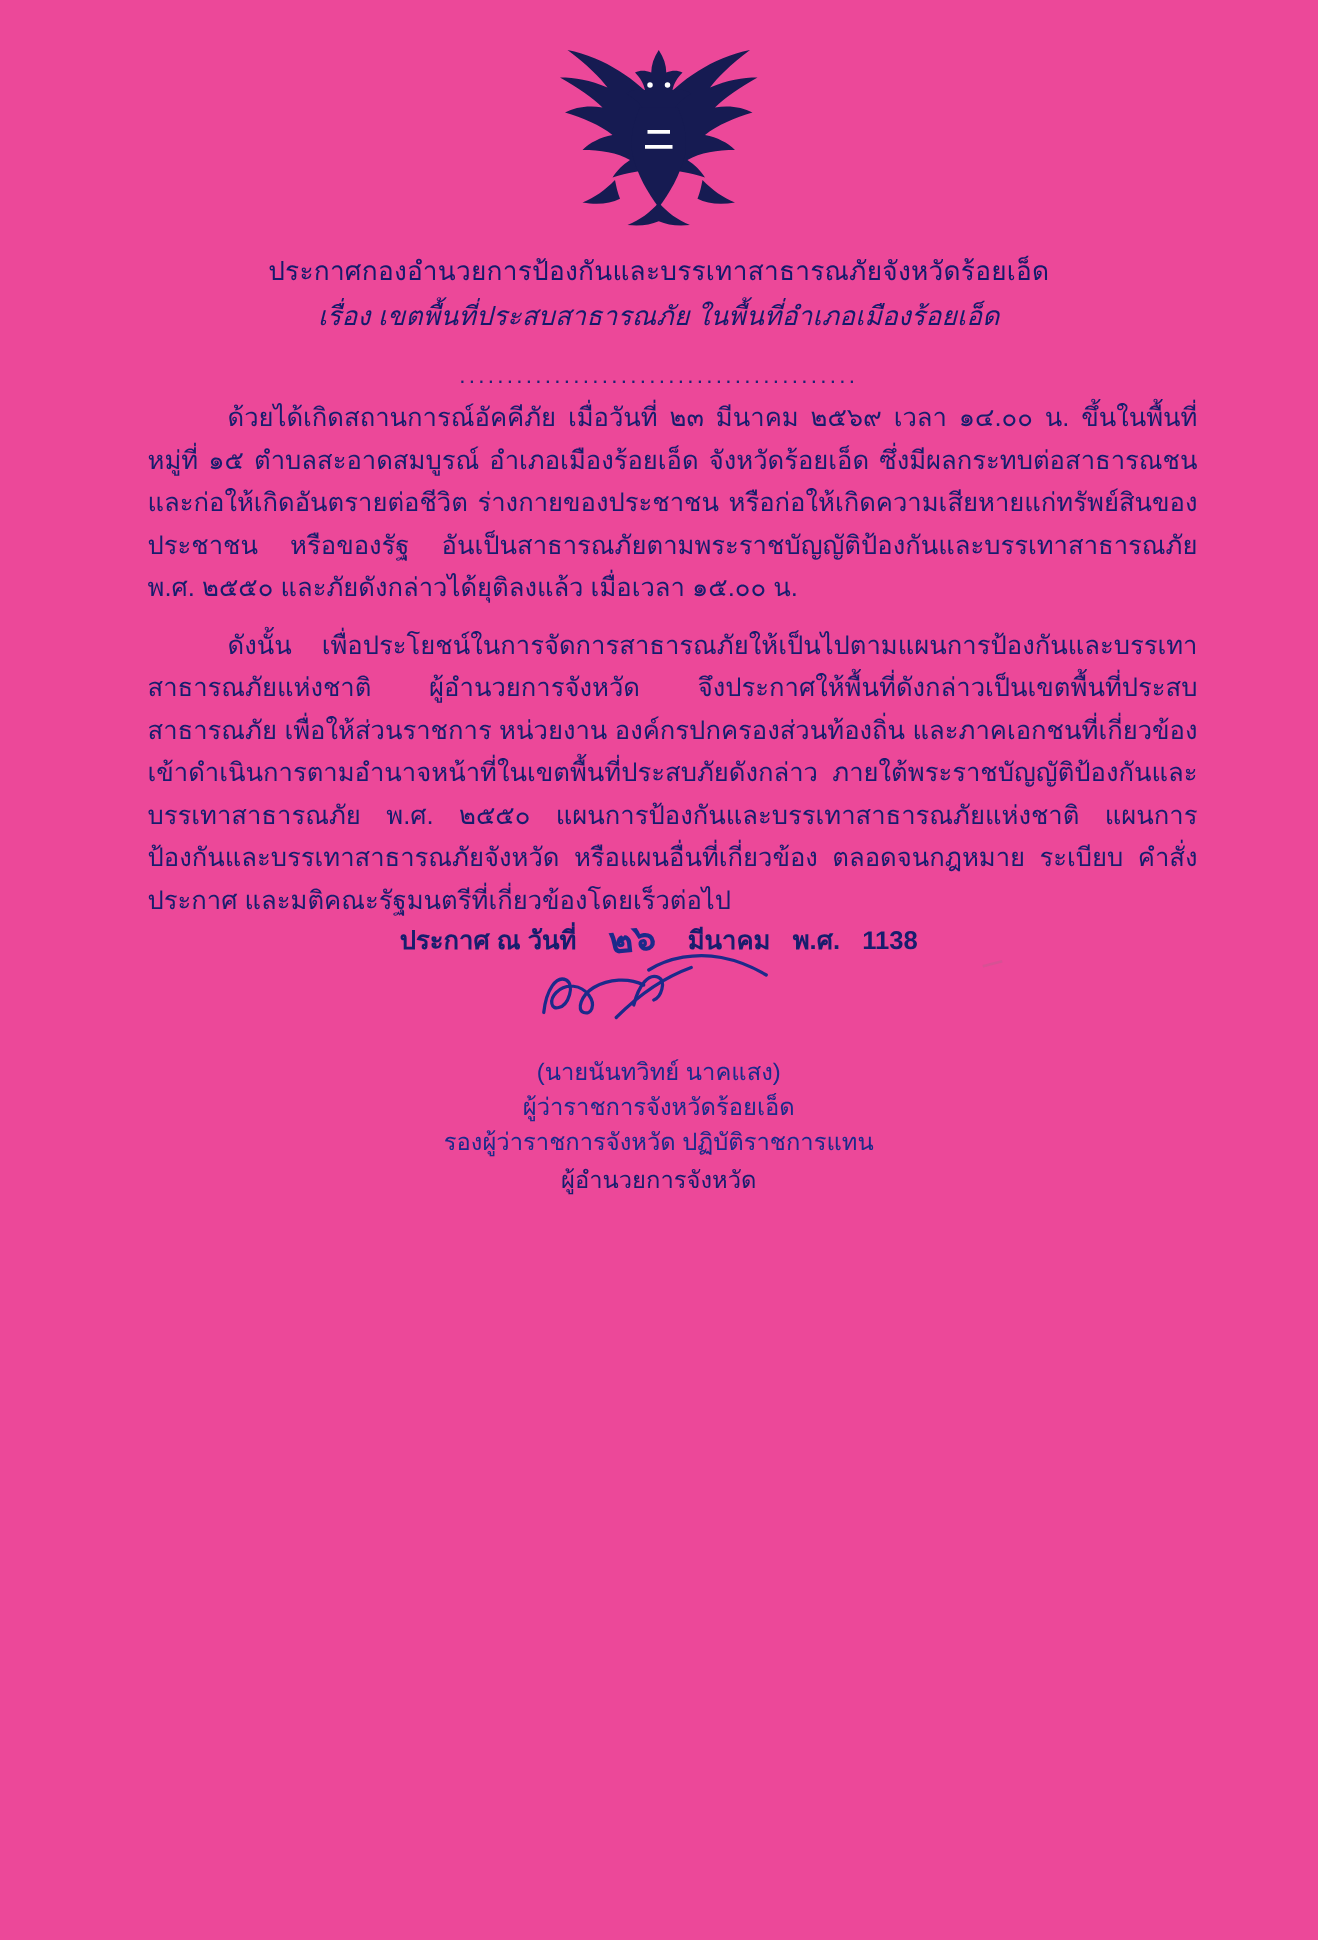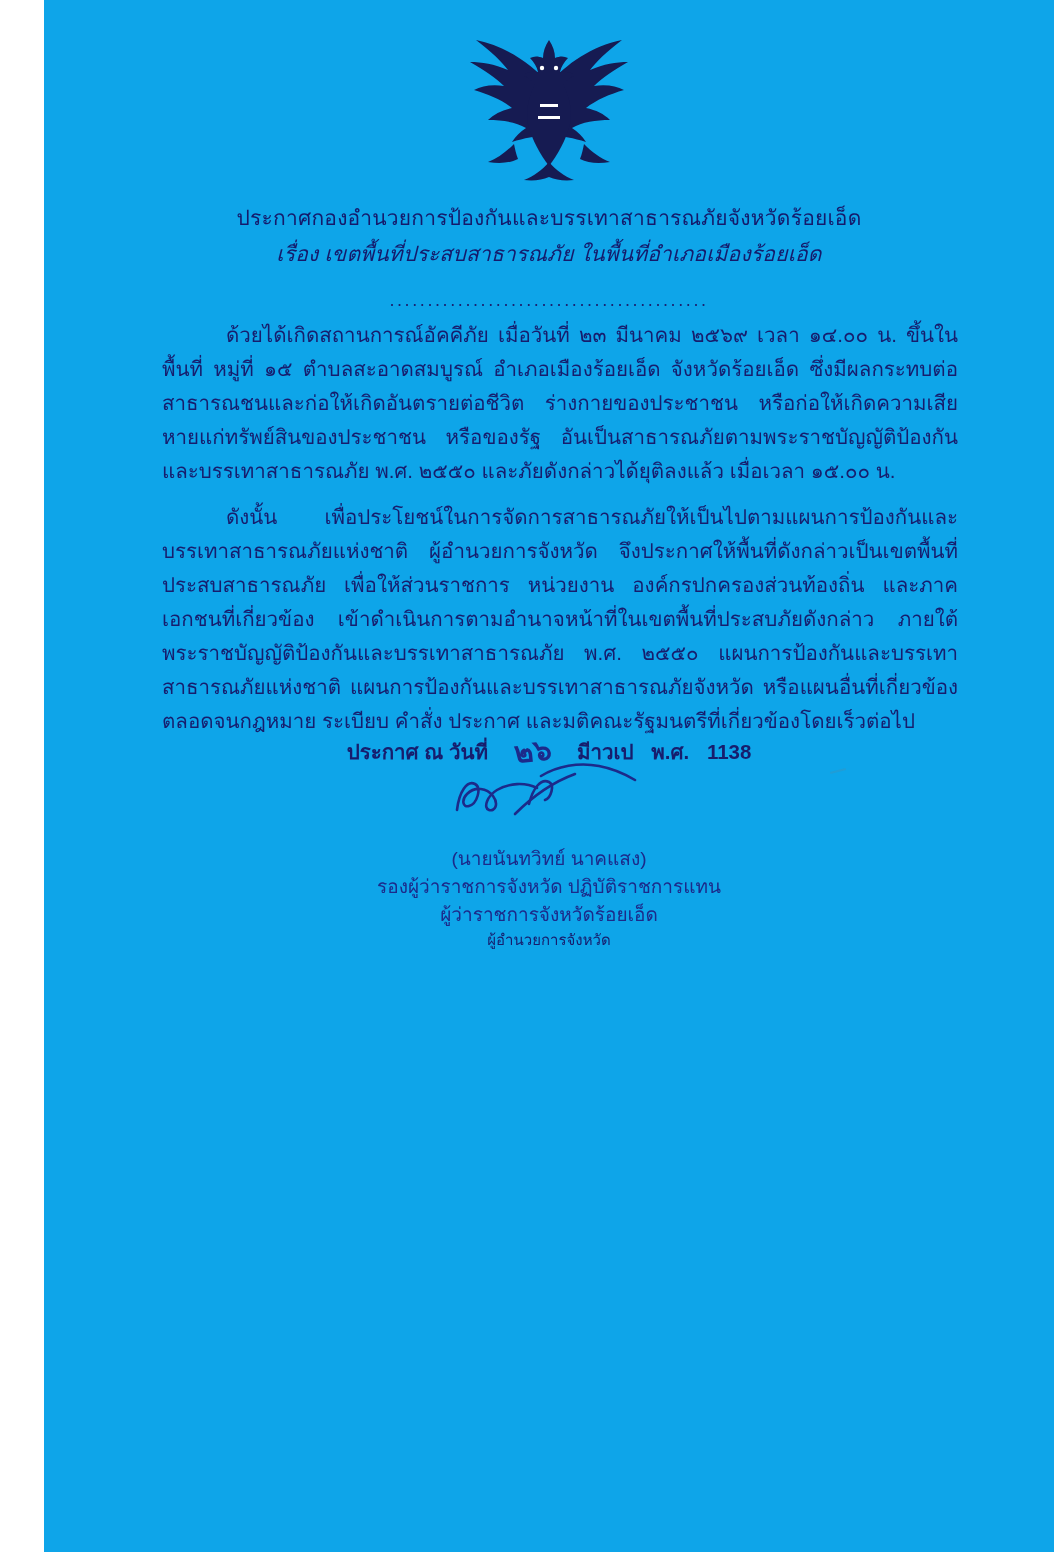--- a/index.html
+++ b/index.html
@@ -11,22 +11,21 @@
     width: 1054px;
     height: 1552px;
     position: relative;
     font-family: "Liberation Sans", sans-serif;
     color: #1a1a6e;
     overflow: hidden;
   }
   .page {
     position: absolute;
     inset: 0;
-    background: #0ea5e9;
-    margin-left: 44px;
+    background: #ec4899;
   }
 
   
   .emblem-wrap {
     position: absolute;
     top: 24px;
     left: 0;
     right: 0;
     display: flex;
     justify-content: center;
@@ -138,21 +137,21 @@
   }
   .signer .name { font-weight: normal; }
 
   .role-final {
     position: absolute;
     top: 928px;
     left: 0;
     right: 0;
     text-align: center;
     color: #171d6d;
-    font-size: 15px;
+    font-size: 19px;
   }
 
   
   .scan-mark {
     position: absolute;
     background: rgba(120,120,130,0.18);
   }
   .mark-a { top: 770px; left: 786px; width: 16px; height: 2px; transform: rotate(-14deg); }
 </style>
 </head>
@@ -194,38 +193,38 @@
   <div class="dotted-rule">..........................................</div>
 
   <div class="body-text">
     <p class="para">ด้วยได้เกิดสถานการณ์อัคคีภัย เมื่อวันที่ ๒๓ มีนาคม ๒๕๖๙ เวลา ๑๔.๐๐ น. ขึ้นในพื้นที่ หมู่ที่ ๑๕ ตำบลสะอาดสมบูรณ์ อำเภอเมืองร้อยเอ็ด จังหวัดร้อยเอ็ด ซึ่งมีผลกระทบต่อสาธารณชนและก่อให้เกิดอันตรายต่อชีวิต ร่างกายของประชาชน หรือก่อให้เกิดความเสียหายแก่ทรัพย์สินของประชาชน หรือของรัฐ อันเป็นสาธารณภัยตามพระราชบัญญัติป้องกันและบรรเทาสาธารณภัย พ.ศ. ๒๕๕๐ และภัยดังกล่าวได้ยุติลงแล้ว เมื่อเวลา ๑๕.๐๐ น.</p>
     <p class="para second">ดังนั้น เพื่อประโยชน์ในการจัดการสาธารณภัยให้เป็นไปตามแผนการป้องกันและบรรเทาสาธารณภัยแห่งชาติ ผู้อำนวยการจังหวัด จึงประกาศให้พื้นที่ดังกล่าวเป็นเขตพื้นที่ประสบสาธารณภัย เพื่อให้ส่วนราชการ หน่วยงาน องค์กรปกครองส่วนท้องถิ่น และภาคเอกชนที่เกี่ยวข้อง เข้าดำเนินการตามอำนาจหน้าที่ในเขตพื้นที่ประสบภัยดังกล่าว ภายใต้พระราชบัญญัติป้องกันและบรรเทาสาธารณภัย พ.ศ. ๒๕๕๐ แผนการป้องกันและบรรเทาสาธารณภัยแห่งชาติ แผนการป้องกันและบรรเทาสาธารณภัยจังหวัด หรือแผนอื่นที่เกี่ยวข้อง ตลอดจนกฎหมาย ระเบียบ คำสั่ง ประกาศ และมติคณะรัฐมนตรีที่เกี่ยวข้องโดยเร็วต่อไป</p>
   </div>
 
   <div class="date-line">
     <span class="seg">ประกาศ  ณ  วันที่</span>
     <span class="date-handwritten">๒๖</span>
-    <span class="seg">มีาวเป</span>
+    <span class="seg">มีนาคม</span>
     <span class="seg">พ.ศ.</span>
     <span class="seg">1138</span>
   </div>
 
   <div class="signature">
     <svg class="sig-svg" viewBox="0 0 240 80" aria-hidden="true">
       <g fill="none" stroke="#1c2a8a" stroke-width="2.6" stroke-linecap="round" stroke-linejoin="round">
         <path d="M28 58 C30 40 38 28 46 32 C53 36 48 52 40 54 C34 56 32 48 38 42 C46 34 58 36 64 44 C70 52 66 60 60 58 C54 56 58 44 68 38 C80 31 96 30 108 36"></path>
         <path d="M100 52 C104 36 112 26 120 30 C126 33 122 46 116 48"></path>
         <path d="M112 24 C128 14 150 10 170 14 C186 17 196 22 206 28"></path>
         <path d="M86 62 C104 44 124 30 146 22"></path>
       </g>
     </svg>
   </div>
 
   <div class="signer">
     <div class="name">(นายนันทวิทย์ นาคแสง)</div>
+    <div>ผู้ว่าราชการจังหวัดร้อยเอ็ด</div>
     <div>รองผู้ว่าราชการจังหวัด ปฏิบัติราชการแทน</div>
-    <div>ผู้ว่าราชการจังหวัดร้อยเอ็ด</div>
   </div>
 
   <div class="role-final">ผู้อำนวยการจังหวัด</div>
 
   <div class="scan-mark mark-a"></div>
 </div>
 
 </body></html>

